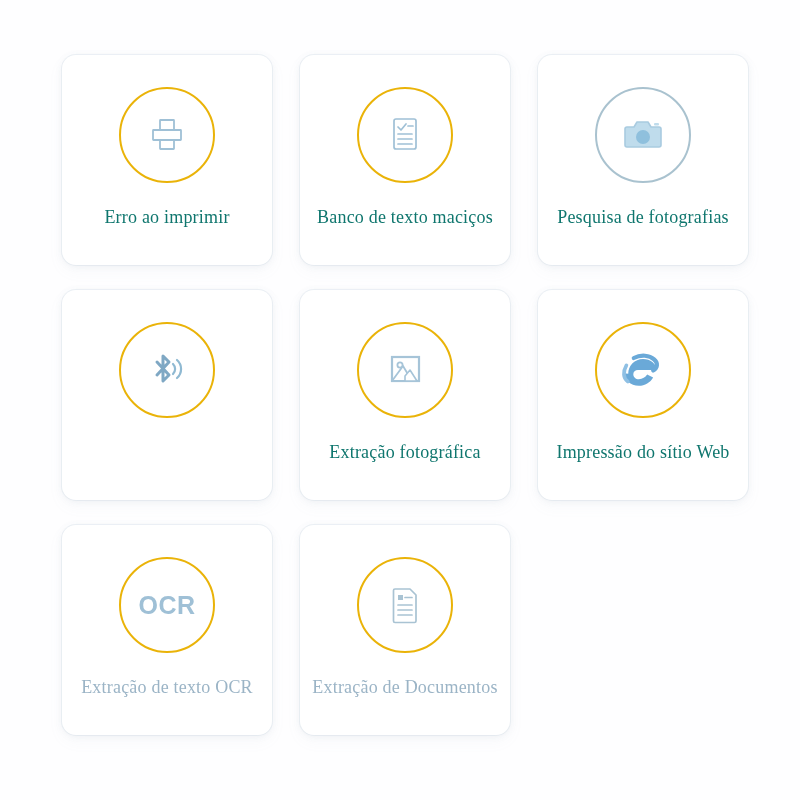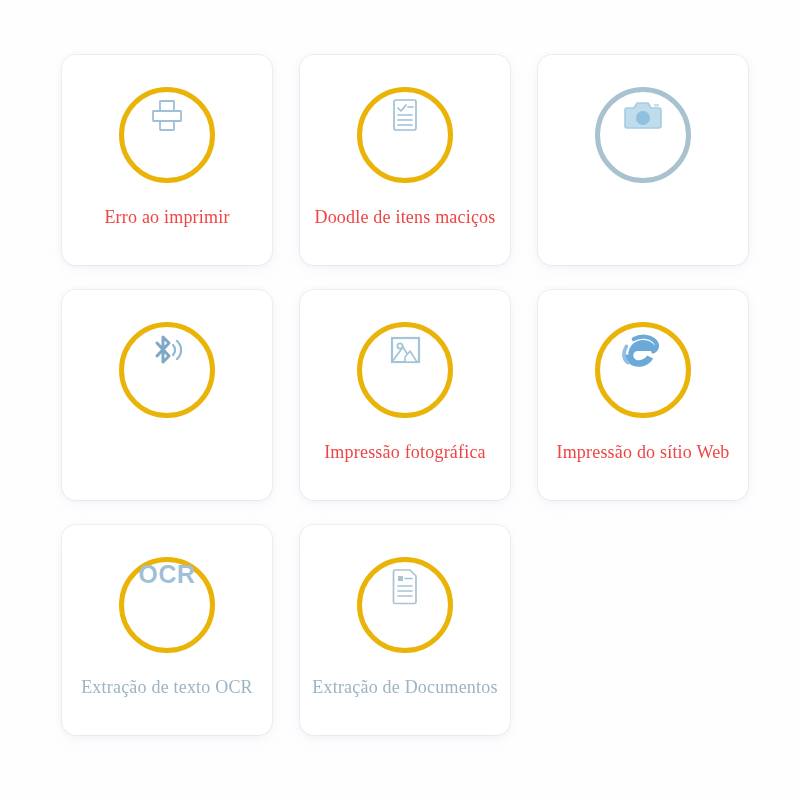--- a/index.html
+++ b/index.html
@@ -43,22 +43,23 @@
     align-items: center;
     justify-content: flex-start;
     padding-top: 32px;
     box-sizing: border-box;
     cursor: pointer;
   }
   .icon-circle {
     width: 96px;
     height: 96px;
     border-radius: 50%;
-    border: 5px solid #eab308;
+    border: 2px solid #eab308;
     display: flex;
+    align-items: center;
     justify-content: center;
     box-sizing: border-box;
   }
   .icon-circle.soft {
     border-color: #a9c2cf;
   }
   .icon-glyph {
     width: 48px;
     height: 48px;
     display: flex;
@@ -77,21 +78,21 @@
     line-height: 1;
   }
   .card-label {
     position: absolute;
     left: 0;
     right: 0;
     top: 152px;
     text-align: center;
     font-family: "Liberation Serif", serif;
     font-size: 18px;
-    color: #ef4444;
+    color: #0f766e;
     white-space: nowrap;
     letter-spacing: 0.2px;
   }
   .card:nth-child(7) .card-label,
   .card:nth-child(8) .card-label,
   .card:nth-child(9) .card-label {
     color: #9bb4c6;
   }
 </style>
 </head>
@@ -119,33 +120,34 @@
           <svg width="44" height="44" viewBox="0 0 44 44" fill="none">
             <rect x="11" y="6" width="22" height="30" rx="2" stroke="#9fc0d6" stroke-width="1.7"></rect>
             <path d="M15 14 l3 3 l5 -6" stroke="#9fc0d6" stroke-width="1.7" stroke-linecap="round" stroke-linejoin="round"></path>
             <line x1="25" y1="13" x2="30" y2="13" stroke="#9fc0d6" stroke-width="1.7" stroke-linecap="round"></line>
             <line x1="15" y1="21" x2="29" y2="21" stroke="#9fc0d6" stroke-width="1.7" stroke-linecap="round"></line>
             <line x1="15" y1="26" x2="29" y2="26" stroke="#9fc0d6" stroke-width="1.7" stroke-linecap="round"></line>
             <line x1="15" y1="31" x2="29" y2="31" stroke="#9fc0d6" stroke-width="1.7" stroke-linecap="round"></line>
           </svg>
         </div>
       </div>
-      <div class="card-label">Doodle de itens maciços</div>
+      <div class="card-label">Banco de texto maciços</div>
     </div>
 
     <div class="card">
       <div class="icon-circle soft">
         <div class="icon-glyph">
           <svg width="46" height="42" viewBox="0 0 46 42" fill="none">
             <path d="M7 13 h7 l3 -5 h11 l3 5 h8 a2 2 0 0 1 2 2 v16 a2 2 0 0 1 -2 2 h-32 a2 2 0 0 1 -2 -2 v-16 a2 2 0 0 1 2 -2 z" fill="#bfdcec" stroke="#a9cbe0" stroke-width="1.6" stroke-linejoin="round"></path>
             <circle cx="23" cy="23" r="7" fill="#8fc0dd"></circle>
             <rect x="34" y="9" width="5" height="2.5" rx="1" fill="#bfdcec"></rect>
           </svg>
         </div>
       </div>
+      <div class="card-label">Pesquisa de fotografias</div>
     </div>
 
     <div class="card">
       <div class="icon-circle">
         <div class="icon-glyph">
           <svg width="46" height="44" viewBox="0 0 46 44" fill="none">
             <path d="M13 14 L25 27 L19 33 L19 8 L25 14 L13 27" stroke="#7fa8c4" stroke-width="3" stroke-linecap="round" stroke-linejoin="round" fill="none"></path>
             <path d="M29 16 a7 7 0 0 1 0 10" stroke="#8fb9d2" stroke-width="2.2" stroke-linecap="round" fill="none"></path>
             <path d="M33 12 a12 12 0 0 1 0 18" stroke="#8fb9d2" stroke-width="2.2" stroke-linecap="round" fill="none"></path>
           </svg>
@@ -158,21 +160,21 @@
       <div class="icon-circle">
         <div class="icon-glyph">
           <svg width="44" height="42" viewBox="0 0 44 42" fill="none">
             <rect x="9" y="8" width="27" height="24" stroke="#a6c4d8" stroke-width="2.2"></rect>
             <circle cx="17" cy="16" r="2.6" stroke="#a6c4d8" stroke-width="1.8" fill="none"></circle>
             <path d="M9 32 L20 17 L29 32 Z" fill="#ffffff" stroke="#a6c4d8" stroke-width="1.8" stroke-linejoin="round"></path>
             <path d="M22 27 L27 21 L34 32 L22 32 Z" fill="#ffffff" stroke="#a6c4d8" stroke-width="1.6" stroke-linejoin="round"></path>
           </svg>
         </div>
       </div>
-      <div class="card-label">Impressão fotográfica</div>
+      <div class="card-label">Extração fotográfica</div>
     </div>
 
     <div class="card">
       <div class="icon-circle">
         <div class="icon-glyph">
           <svg width="52" height="48" viewBox="0 0 52 48" fill="none">
             <path d="M10 28 c0 -9 7 -16 16 -16 c8 0 14 5 15.5 12 h-21 c-3 0 -5 2 -5 4.5 c0 3 2.5 5.5 6 5.5 c4 0 7 -2 9 -5 l6.5 3 c-3 5.5 -9 9 -15.5 9 c-9 0 -16 -6 -16 -13.5 z" fill="#6aa9d8"></path>
             <path d="M16 11 c8 -4 17 -3 22 1.5 c4.5 4 4 9 -1 12" stroke="#6aa9d8" stroke-width="4.5" fill="none" stroke-linecap="round"></path>
             <path d="M8 19 c-4 7 -3.5 14 1.5 17.5" stroke="#8fc0e4" stroke-width="4" fill="none" stroke-linecap="round"></path>
           </svg>

